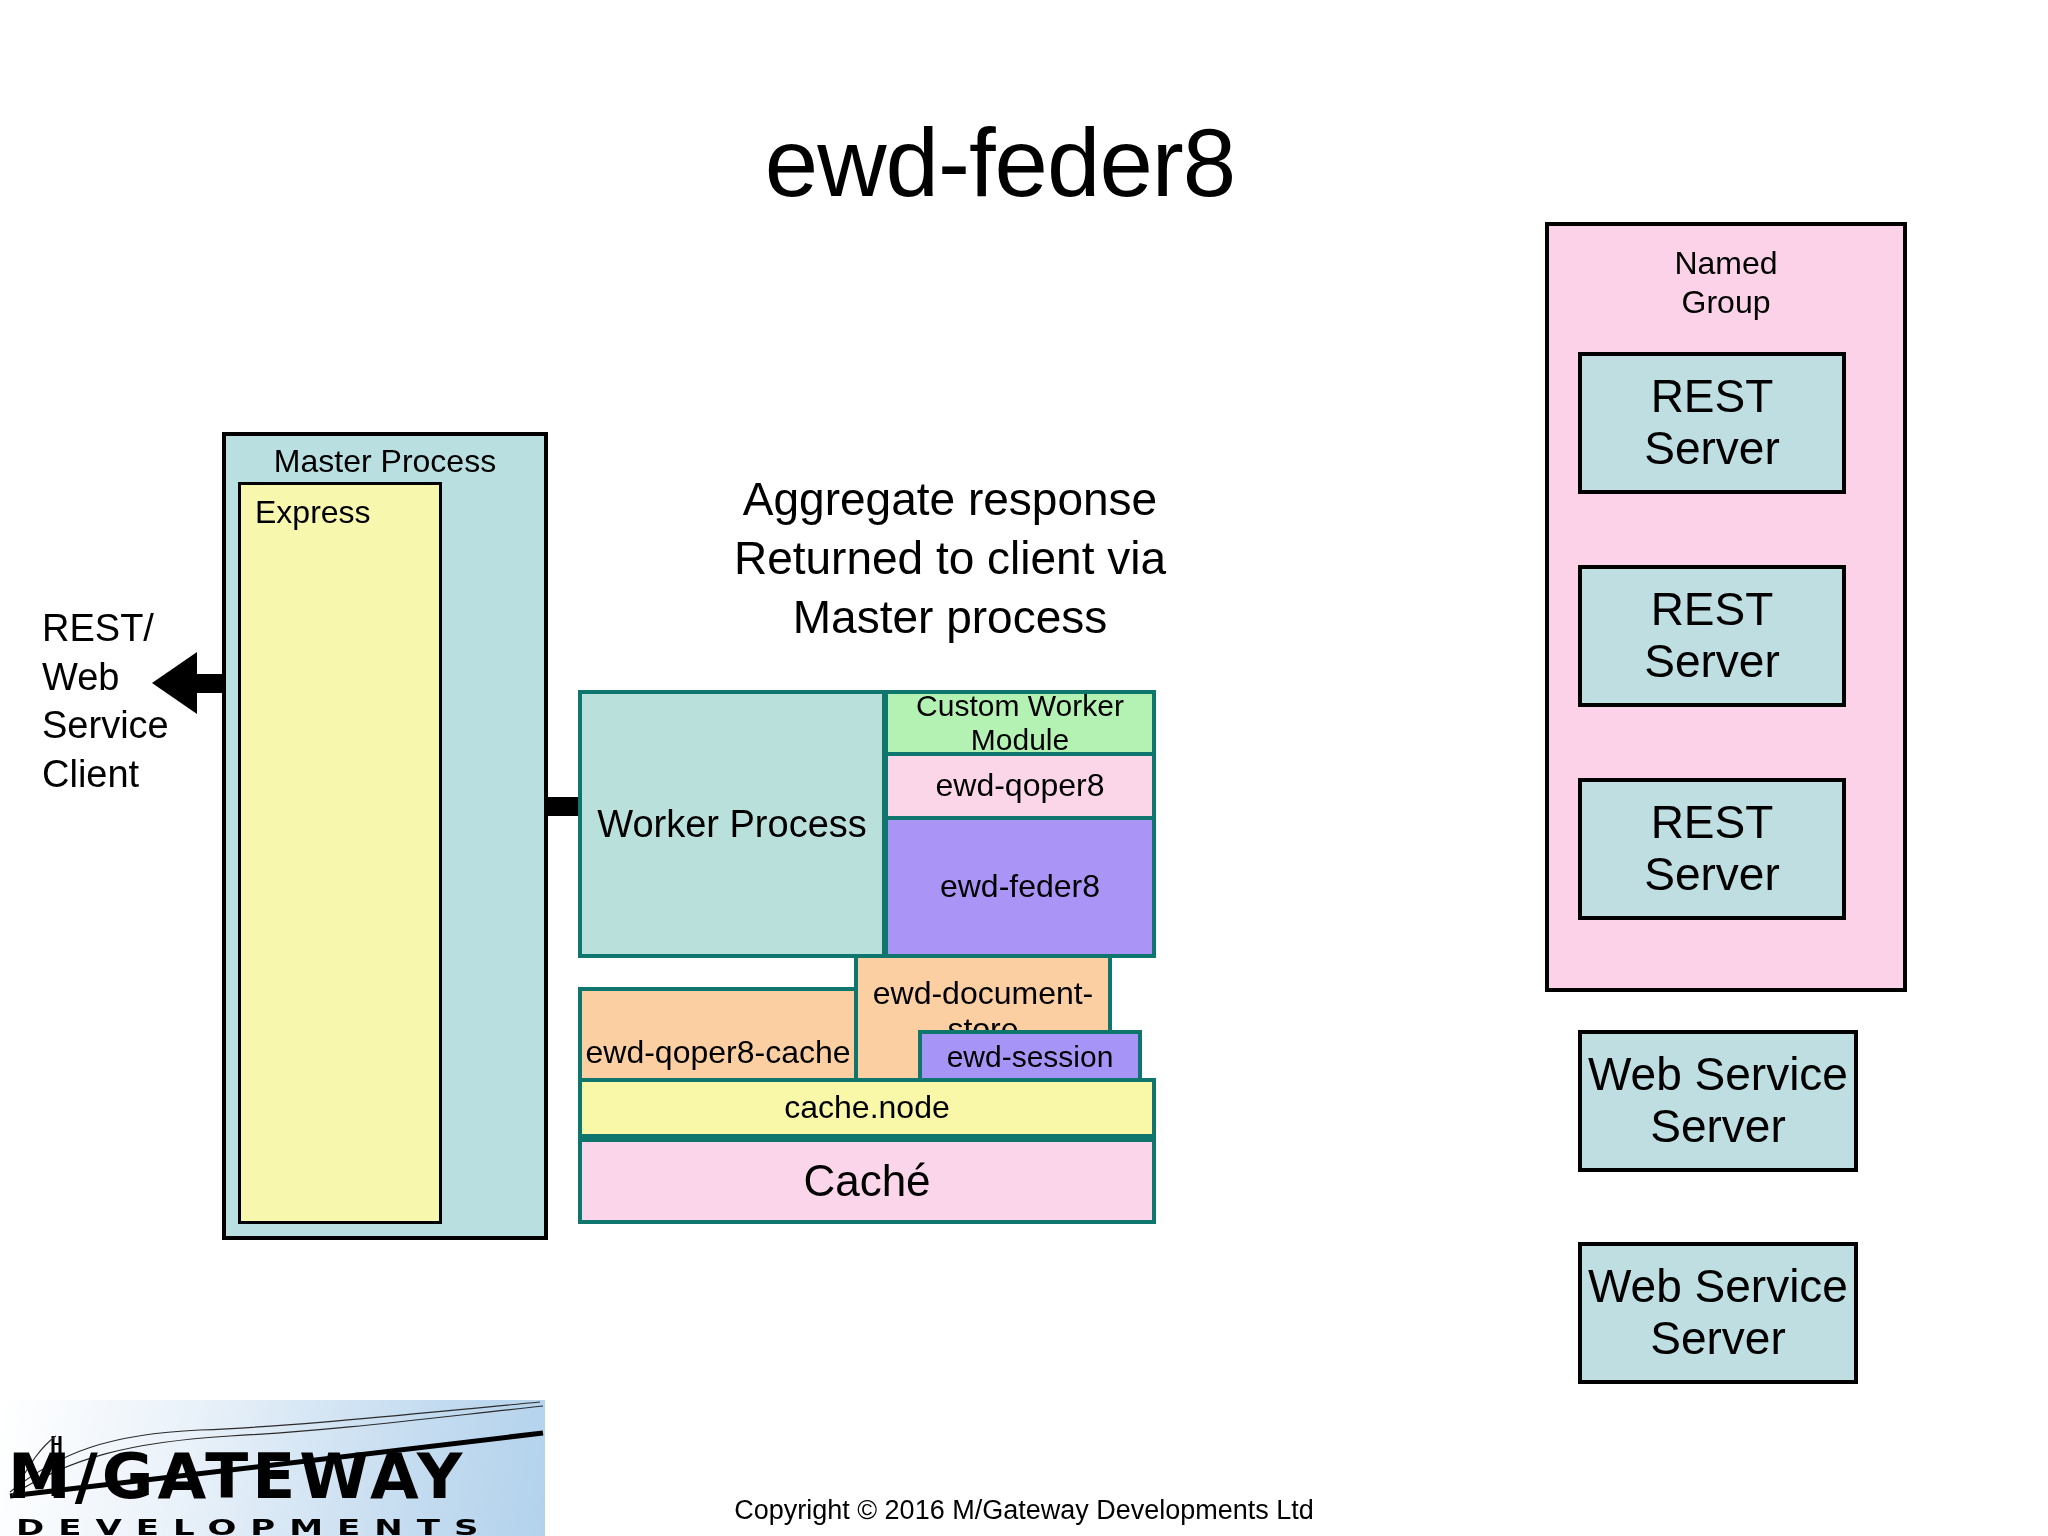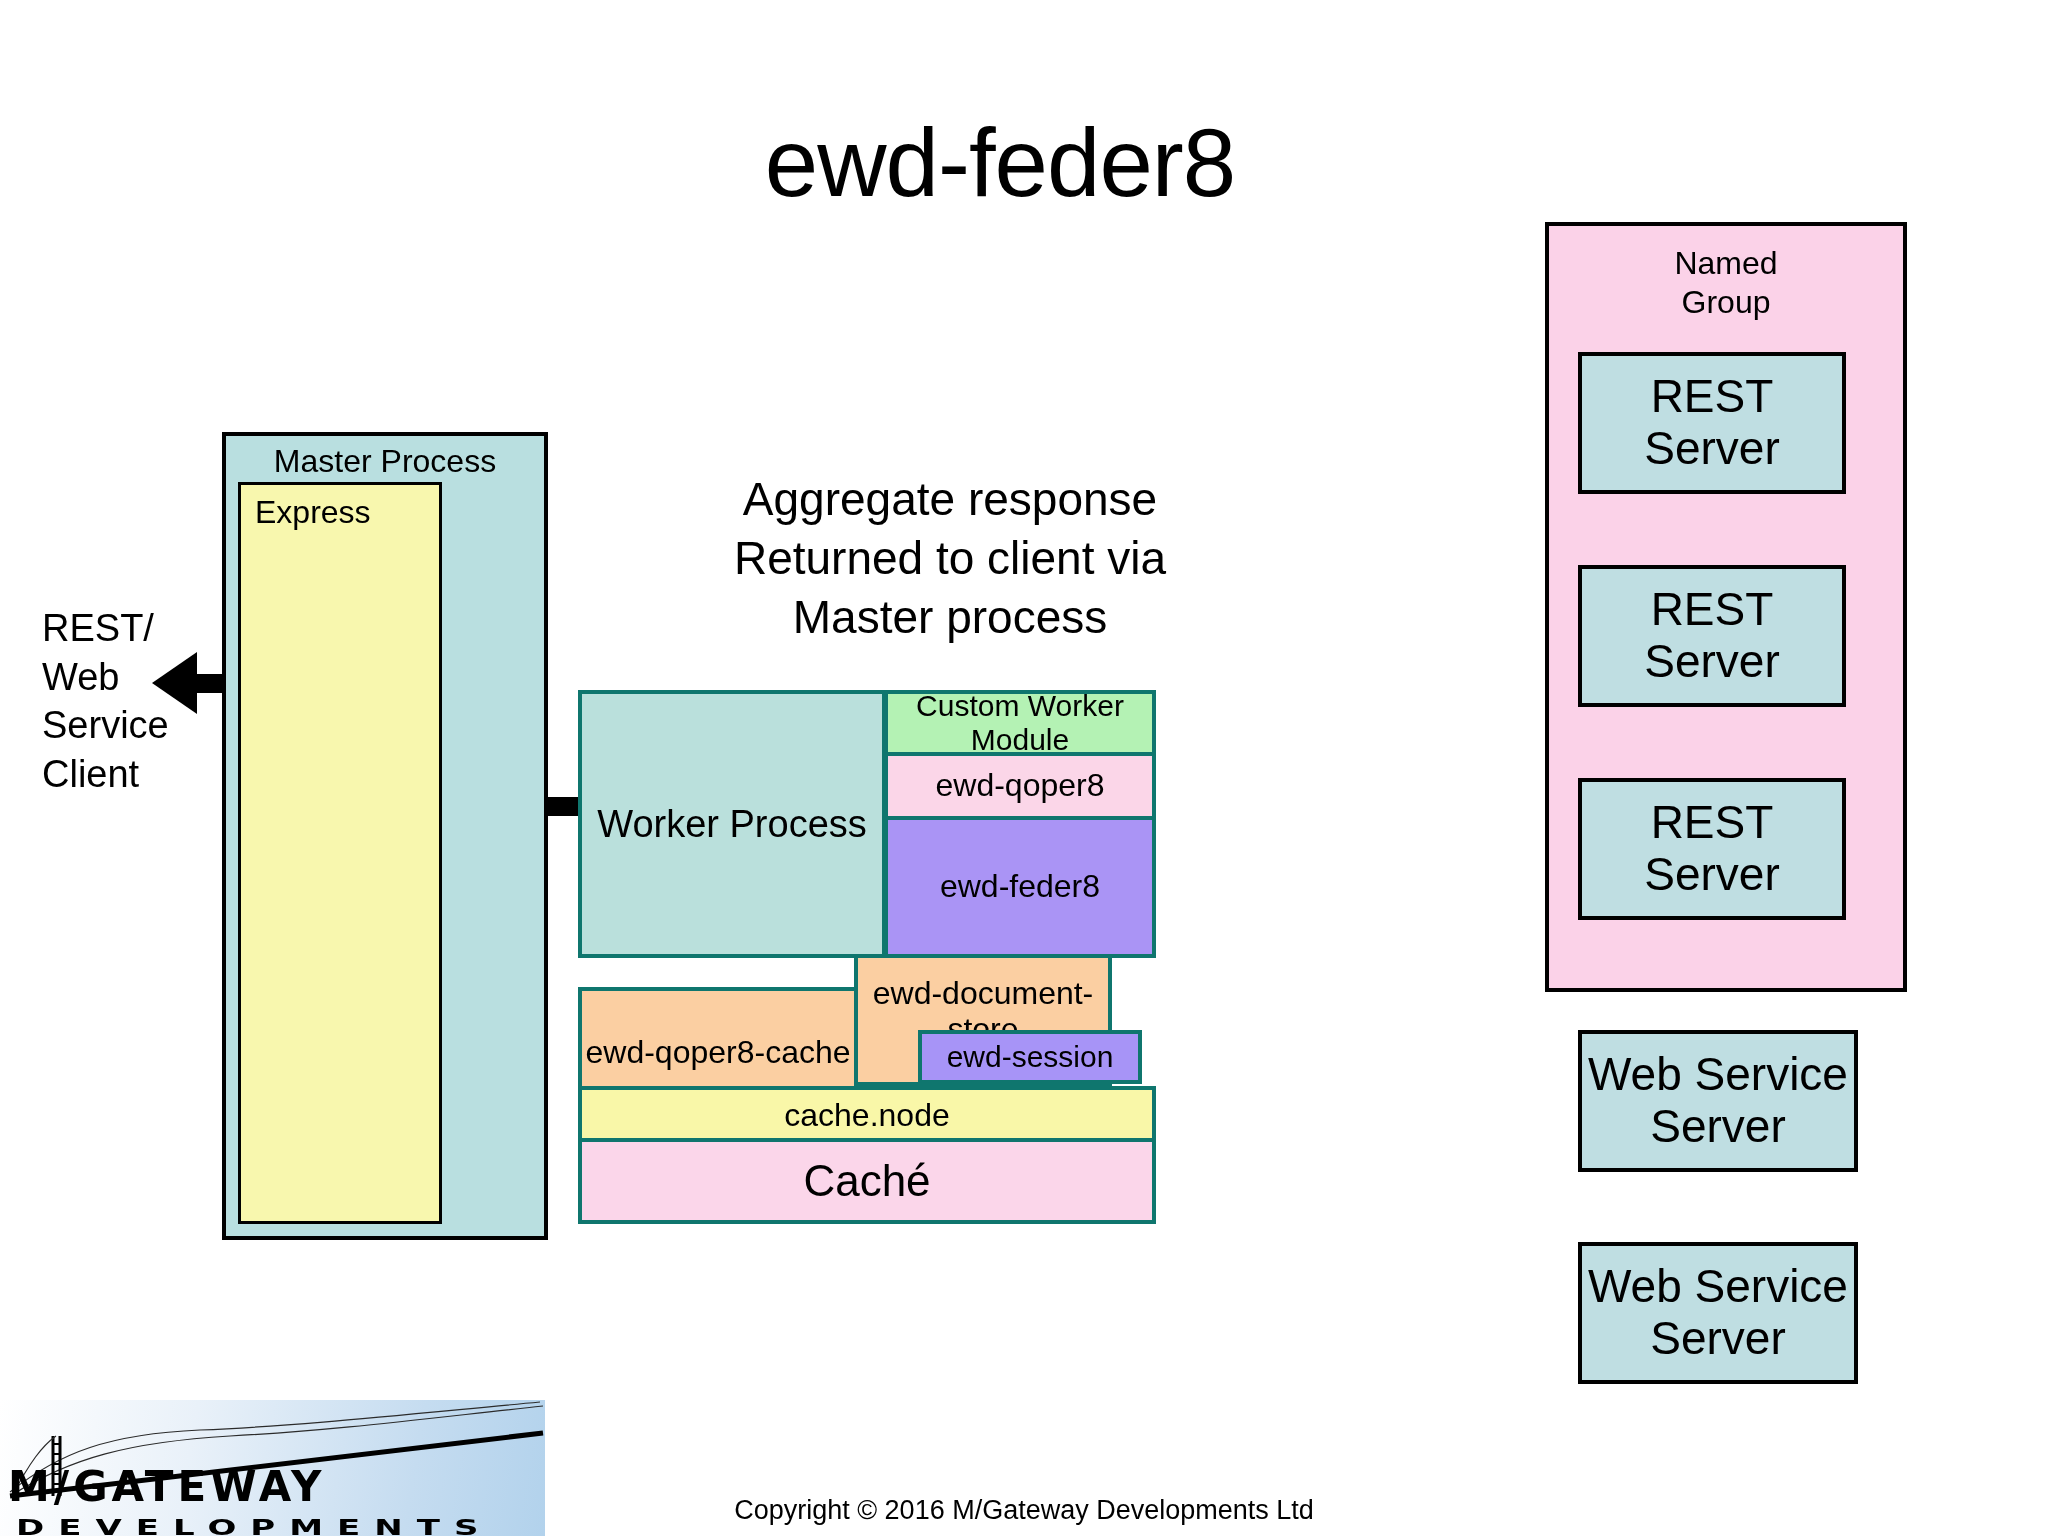--- a/index.html
+++ b/index.html
@@ -150,21 +150,21 @@
     left: 276px; top: 264px; width: 258px; height: 132px;
     background: #fbcfa2; font-size: 32px;
     align-items: flex-start;
     padding-top: 18px;
   }
   #ewd-session-box {
     left: 340px; top: 340px; width: 224px; height: 54px;
     background: #a794f7; font-size: 30px;
   }
   #cache-node-box {
-    left: 0; top: 396px; width: 578px; height: 60px;
+    left: 0; top: 388px; width: 578px; height: 60px;
     background: #f9f7a8; font-size: 32px;
   }
   #cache-box {
     left: 0; top: 448px; width: 578px; height: 86px;
     background: #fbd6ea; font-size: 44px;
   }
 
   
   #named-group-box {
     left: 1545px;
@@ -223,21 +223,21 @@
   #logo-bg {
     position: absolute;
     inset: 0;
     background: linear-gradient(100deg, #ffffff 0%, #e9f1f9 35%, #c5dcf0 75%, #b2d2ec 100%);
   }
   #logo-svg { position: absolute; inset: 0; }
   #logo-word {
     position: absolute;
     left: 8px;
     bottom: 28px;
-    font-size: 42px;
+    font-size: 63px;
     font-weight: 700;
     letter-spacing: 4px;
     font-family: "DejaVu Sans", sans-serif;
     white-space: nowrap;
     line-height: 1;
   }
   #logo-sub {
     position: absolute;
     left: 16px;
     bottom: -2px;

